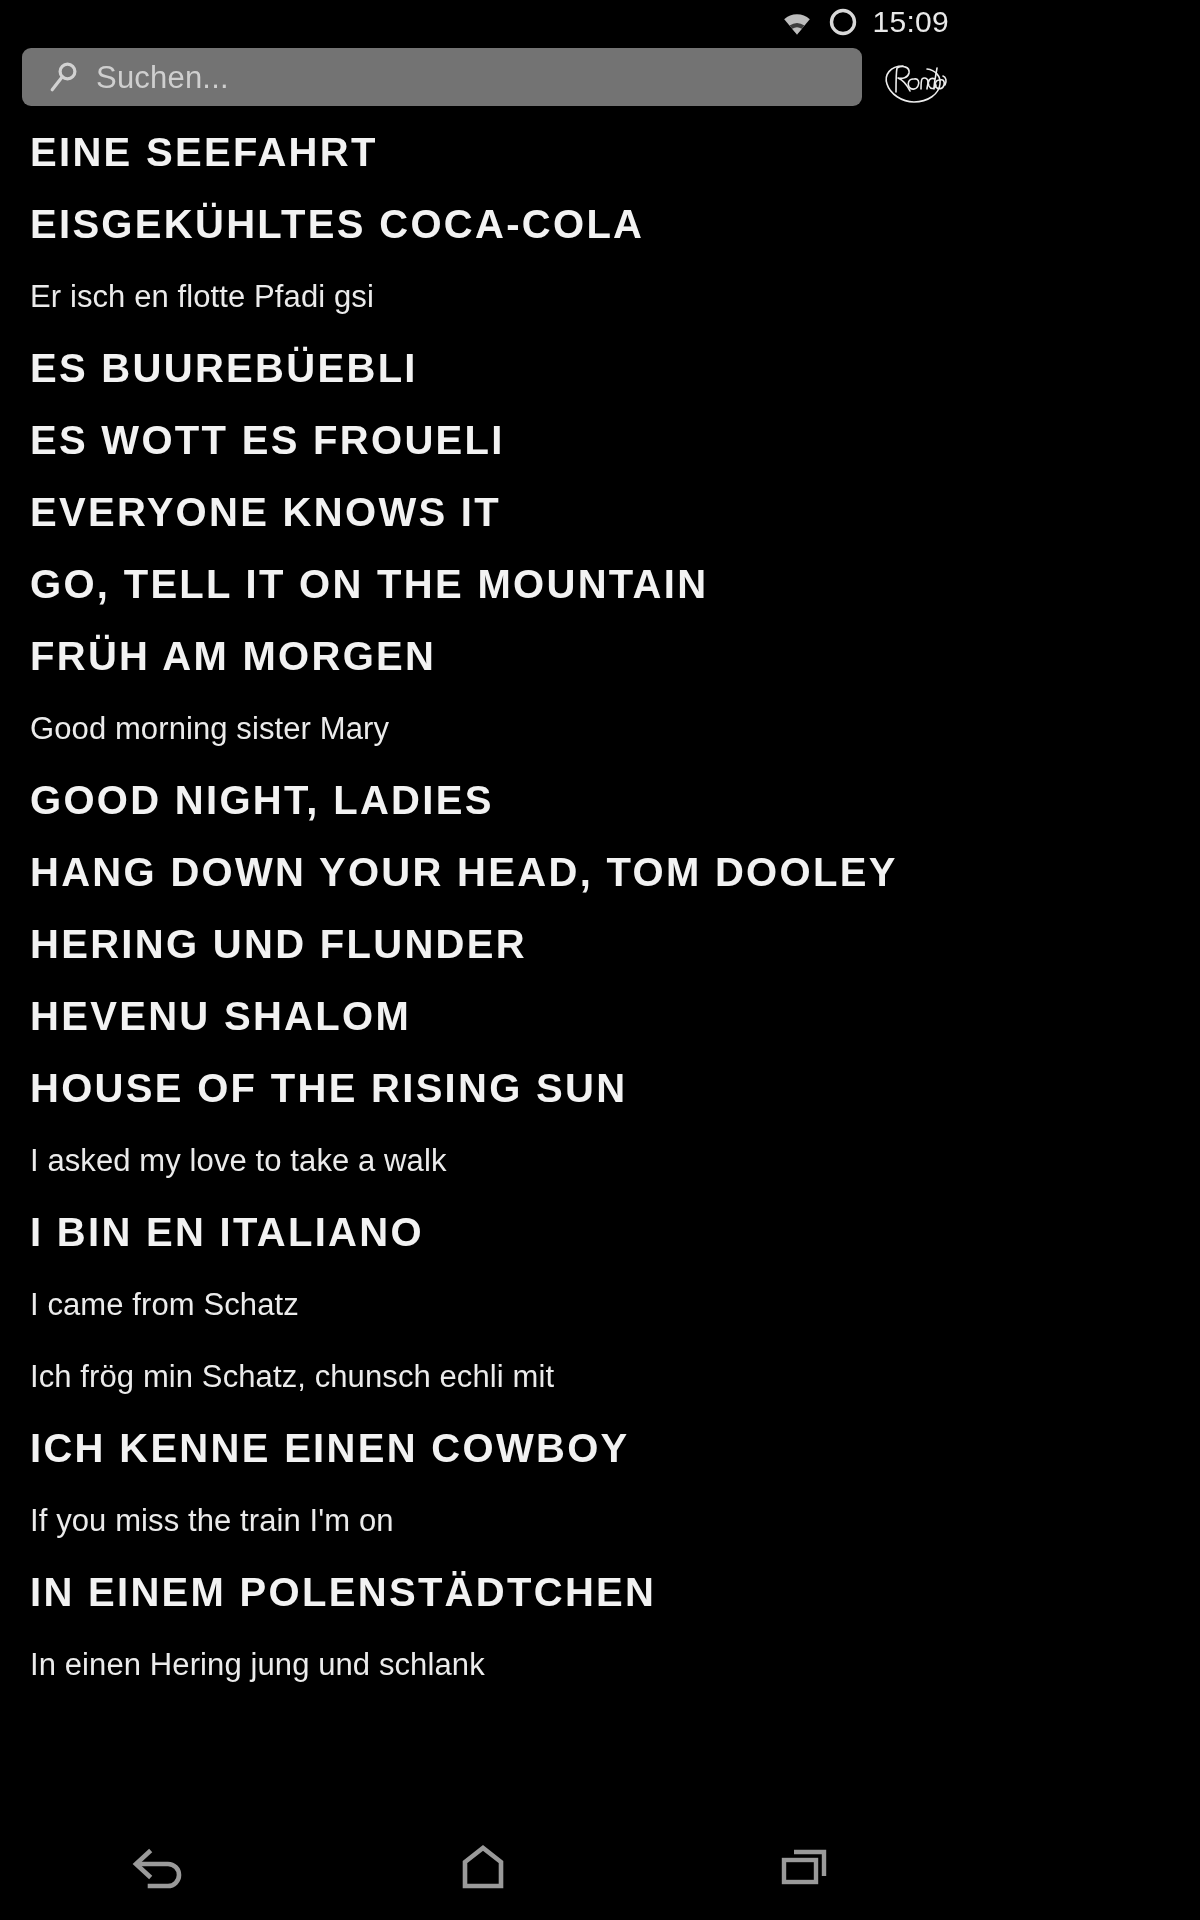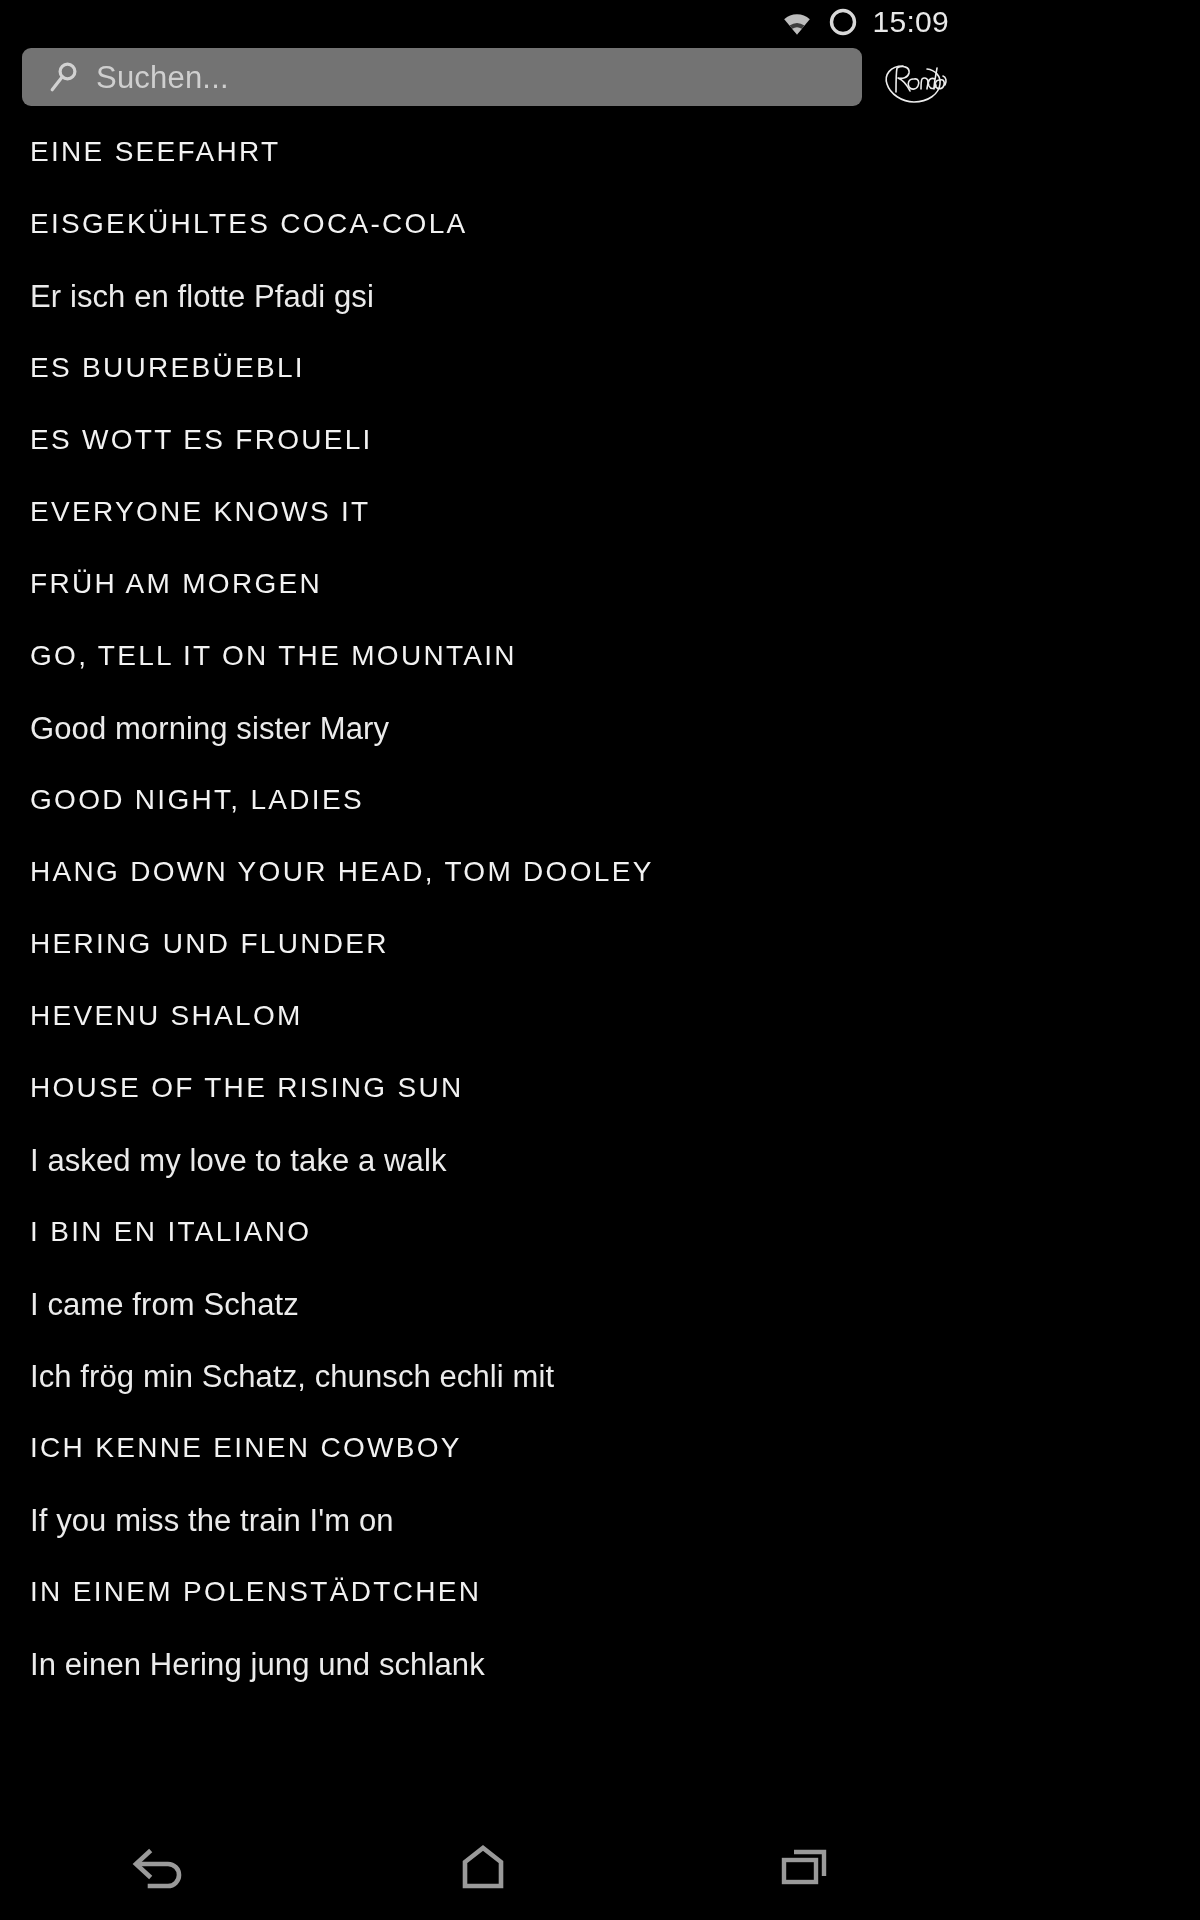--- a/index.html
+++ b/index.html
@@ -83,22 +83,22 @@
   }
   .song-row {
     height:72px;
     display:flex;
     align-items:center;
     padding-left:30px;
     padding-right:20px;
   }
   .song-title {
     color:#f2f2f2;
-    font-size:28px;
-    font-weight:normal;
+    font-size:40px;
+    font-weight:bold;
     letter-spacing:2.3px;
     white-space:nowrap;
     line-height:1;
   }
   .song-firstline {
     color:#ebebeb;
     font-size:31px;
     font-weight:400;
     letter-spacing:0.1px;
     white-space:nowrap;
@@ -189,24 +189,24 @@
       <div class="song-row">
         <span class="song-title">ES BUUREBÜEBLI</span>
       </div>
       <div class="song-row">
         <span class="song-title">ES WOTT ES FROUELI</span>
       </div>
       <div class="song-row">
         <span class="song-title">EVERYONE KNOWS IT</span>
       </div>
       <div class="song-row">
+        <span class="song-title">GO, TELL IT ON THE MOUNTAIN</span>
+      </div>
+      <div class="song-row">
         <span class="song-title">FRÜH AM MORGEN</span>
-      </div>
-      <div class="song-row">
-        <span class="song-title">GO, TELL IT ON THE MOUNTAIN</span>
       </div>
       <div class="song-row">
         <span class="song-firstline">Good morning sister Mary</span>
       </div>
       <div class="song-row">
         <span class="song-title">GOOD NIGHT, LADIES</span>
       </div>
       <div class="song-row">
         <span class="song-title">HANG DOWN YOUR HEAD, TOM DOOLEY</span>
       </div>

